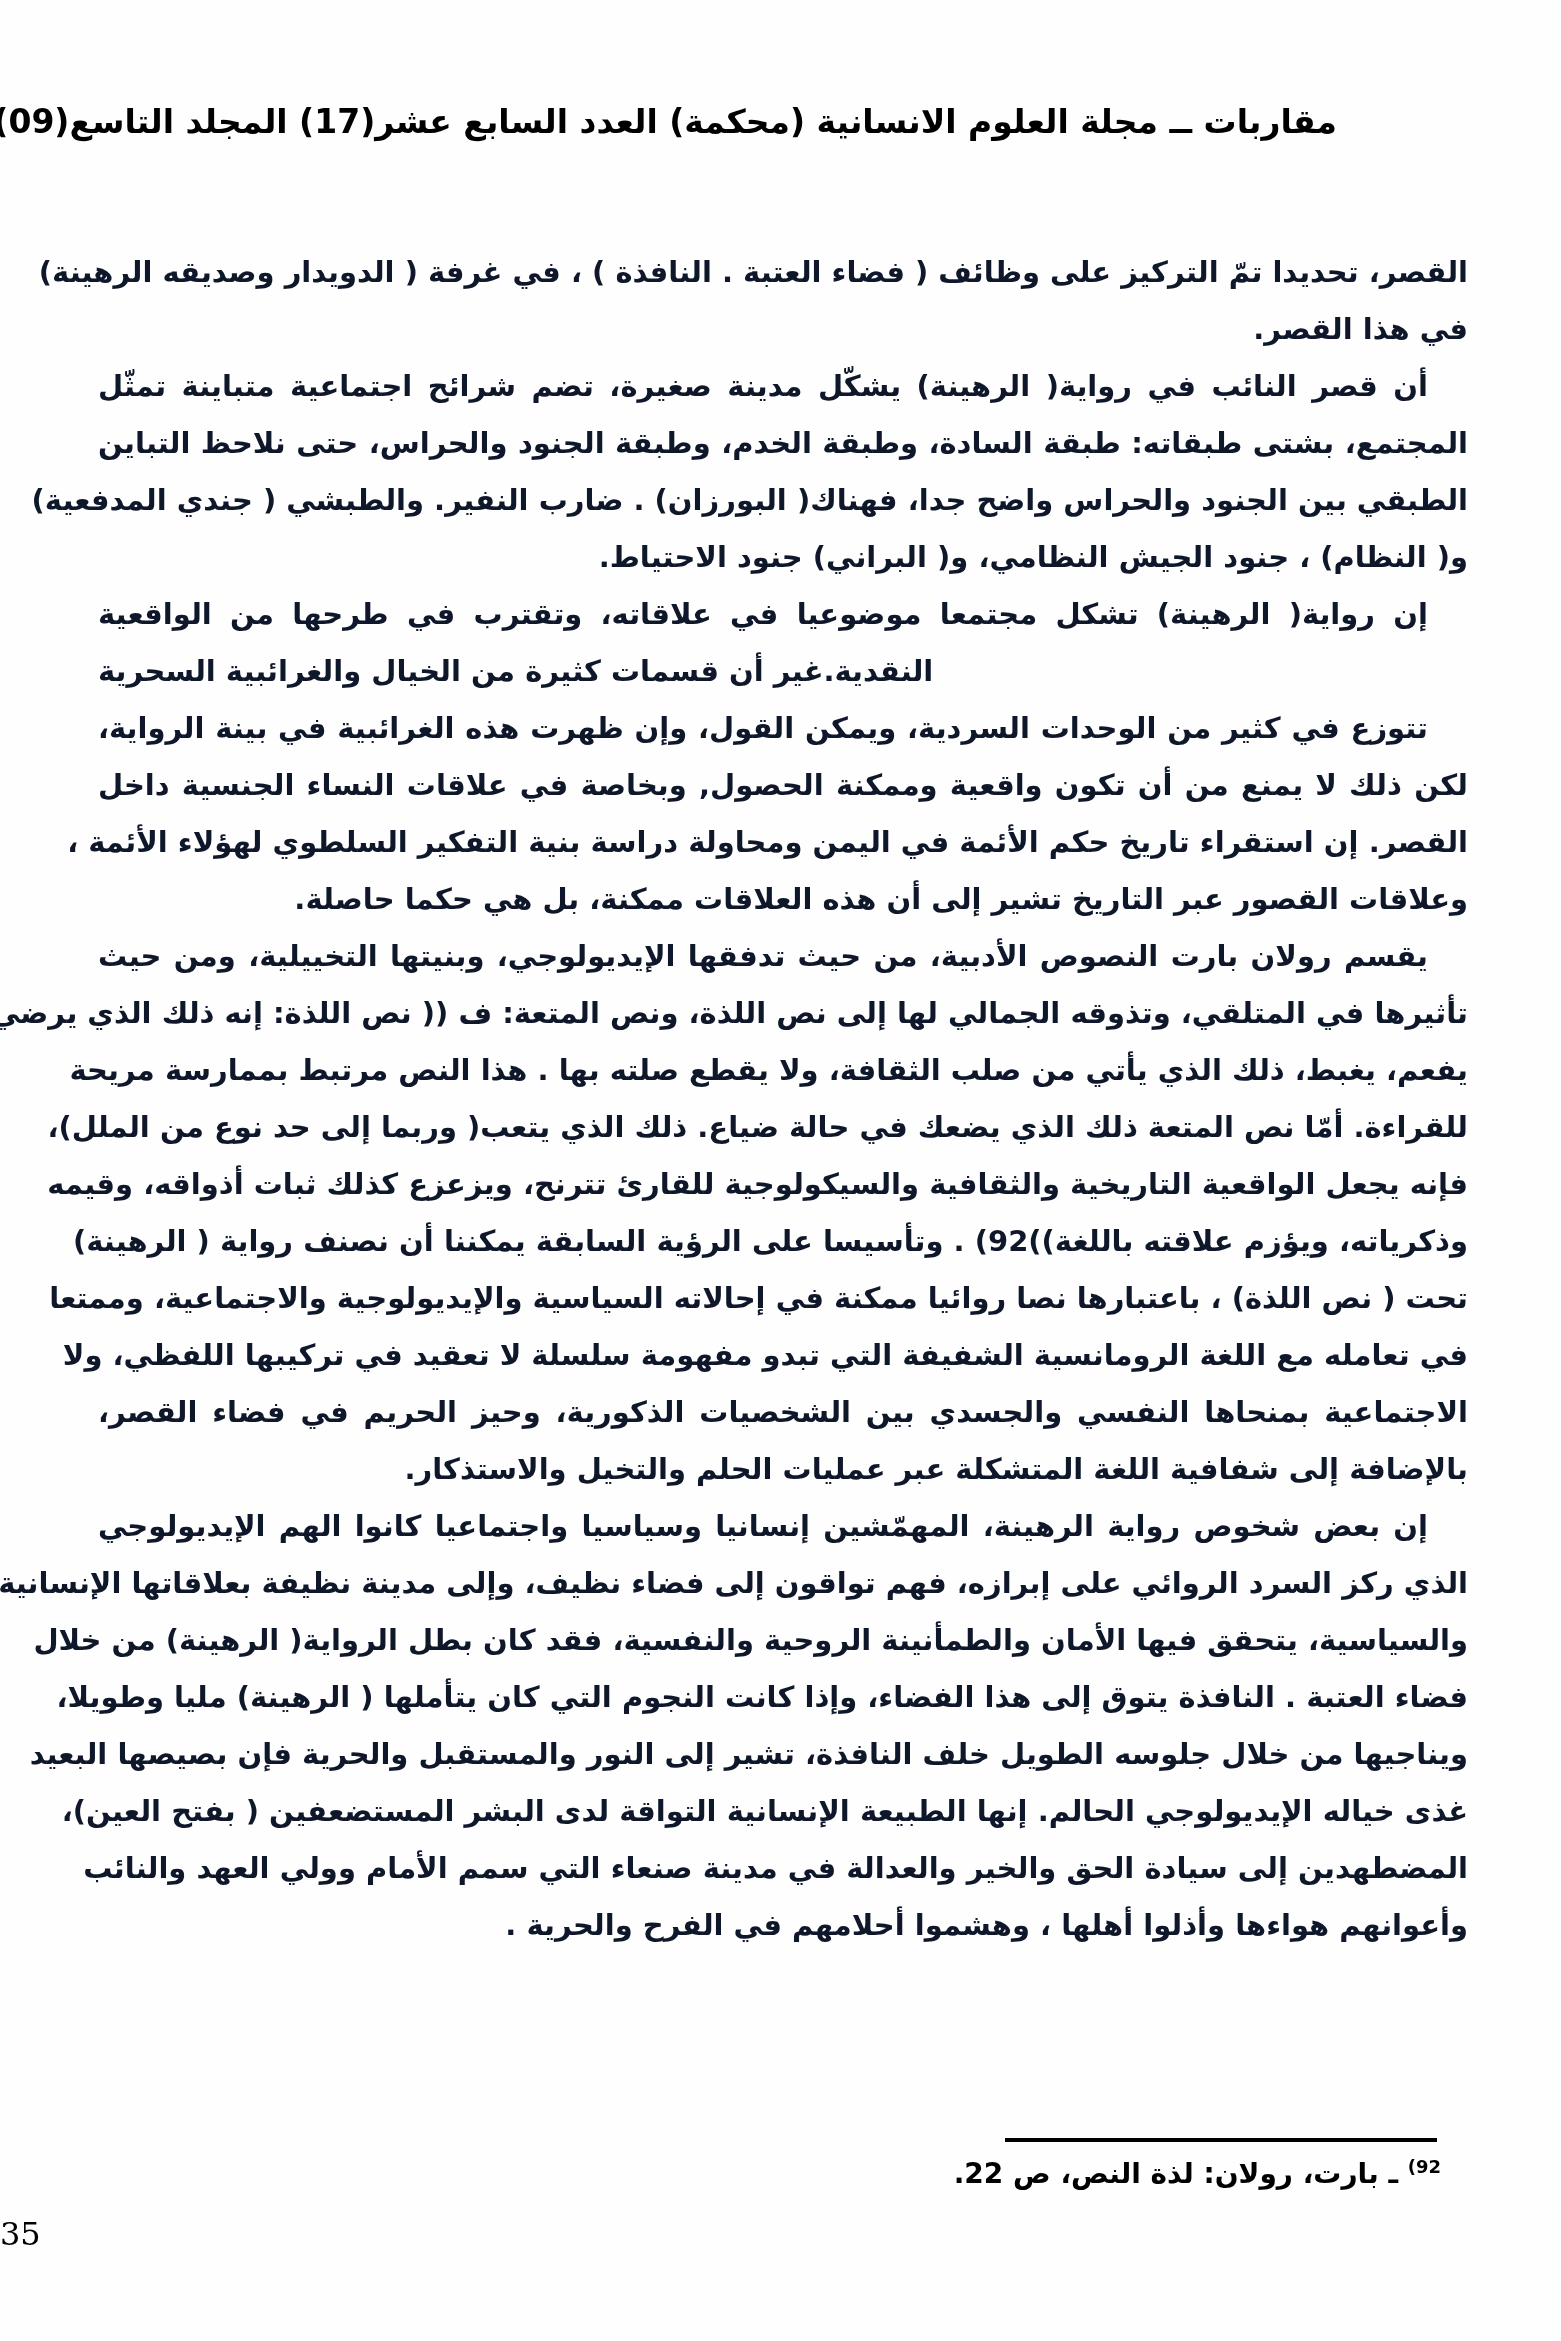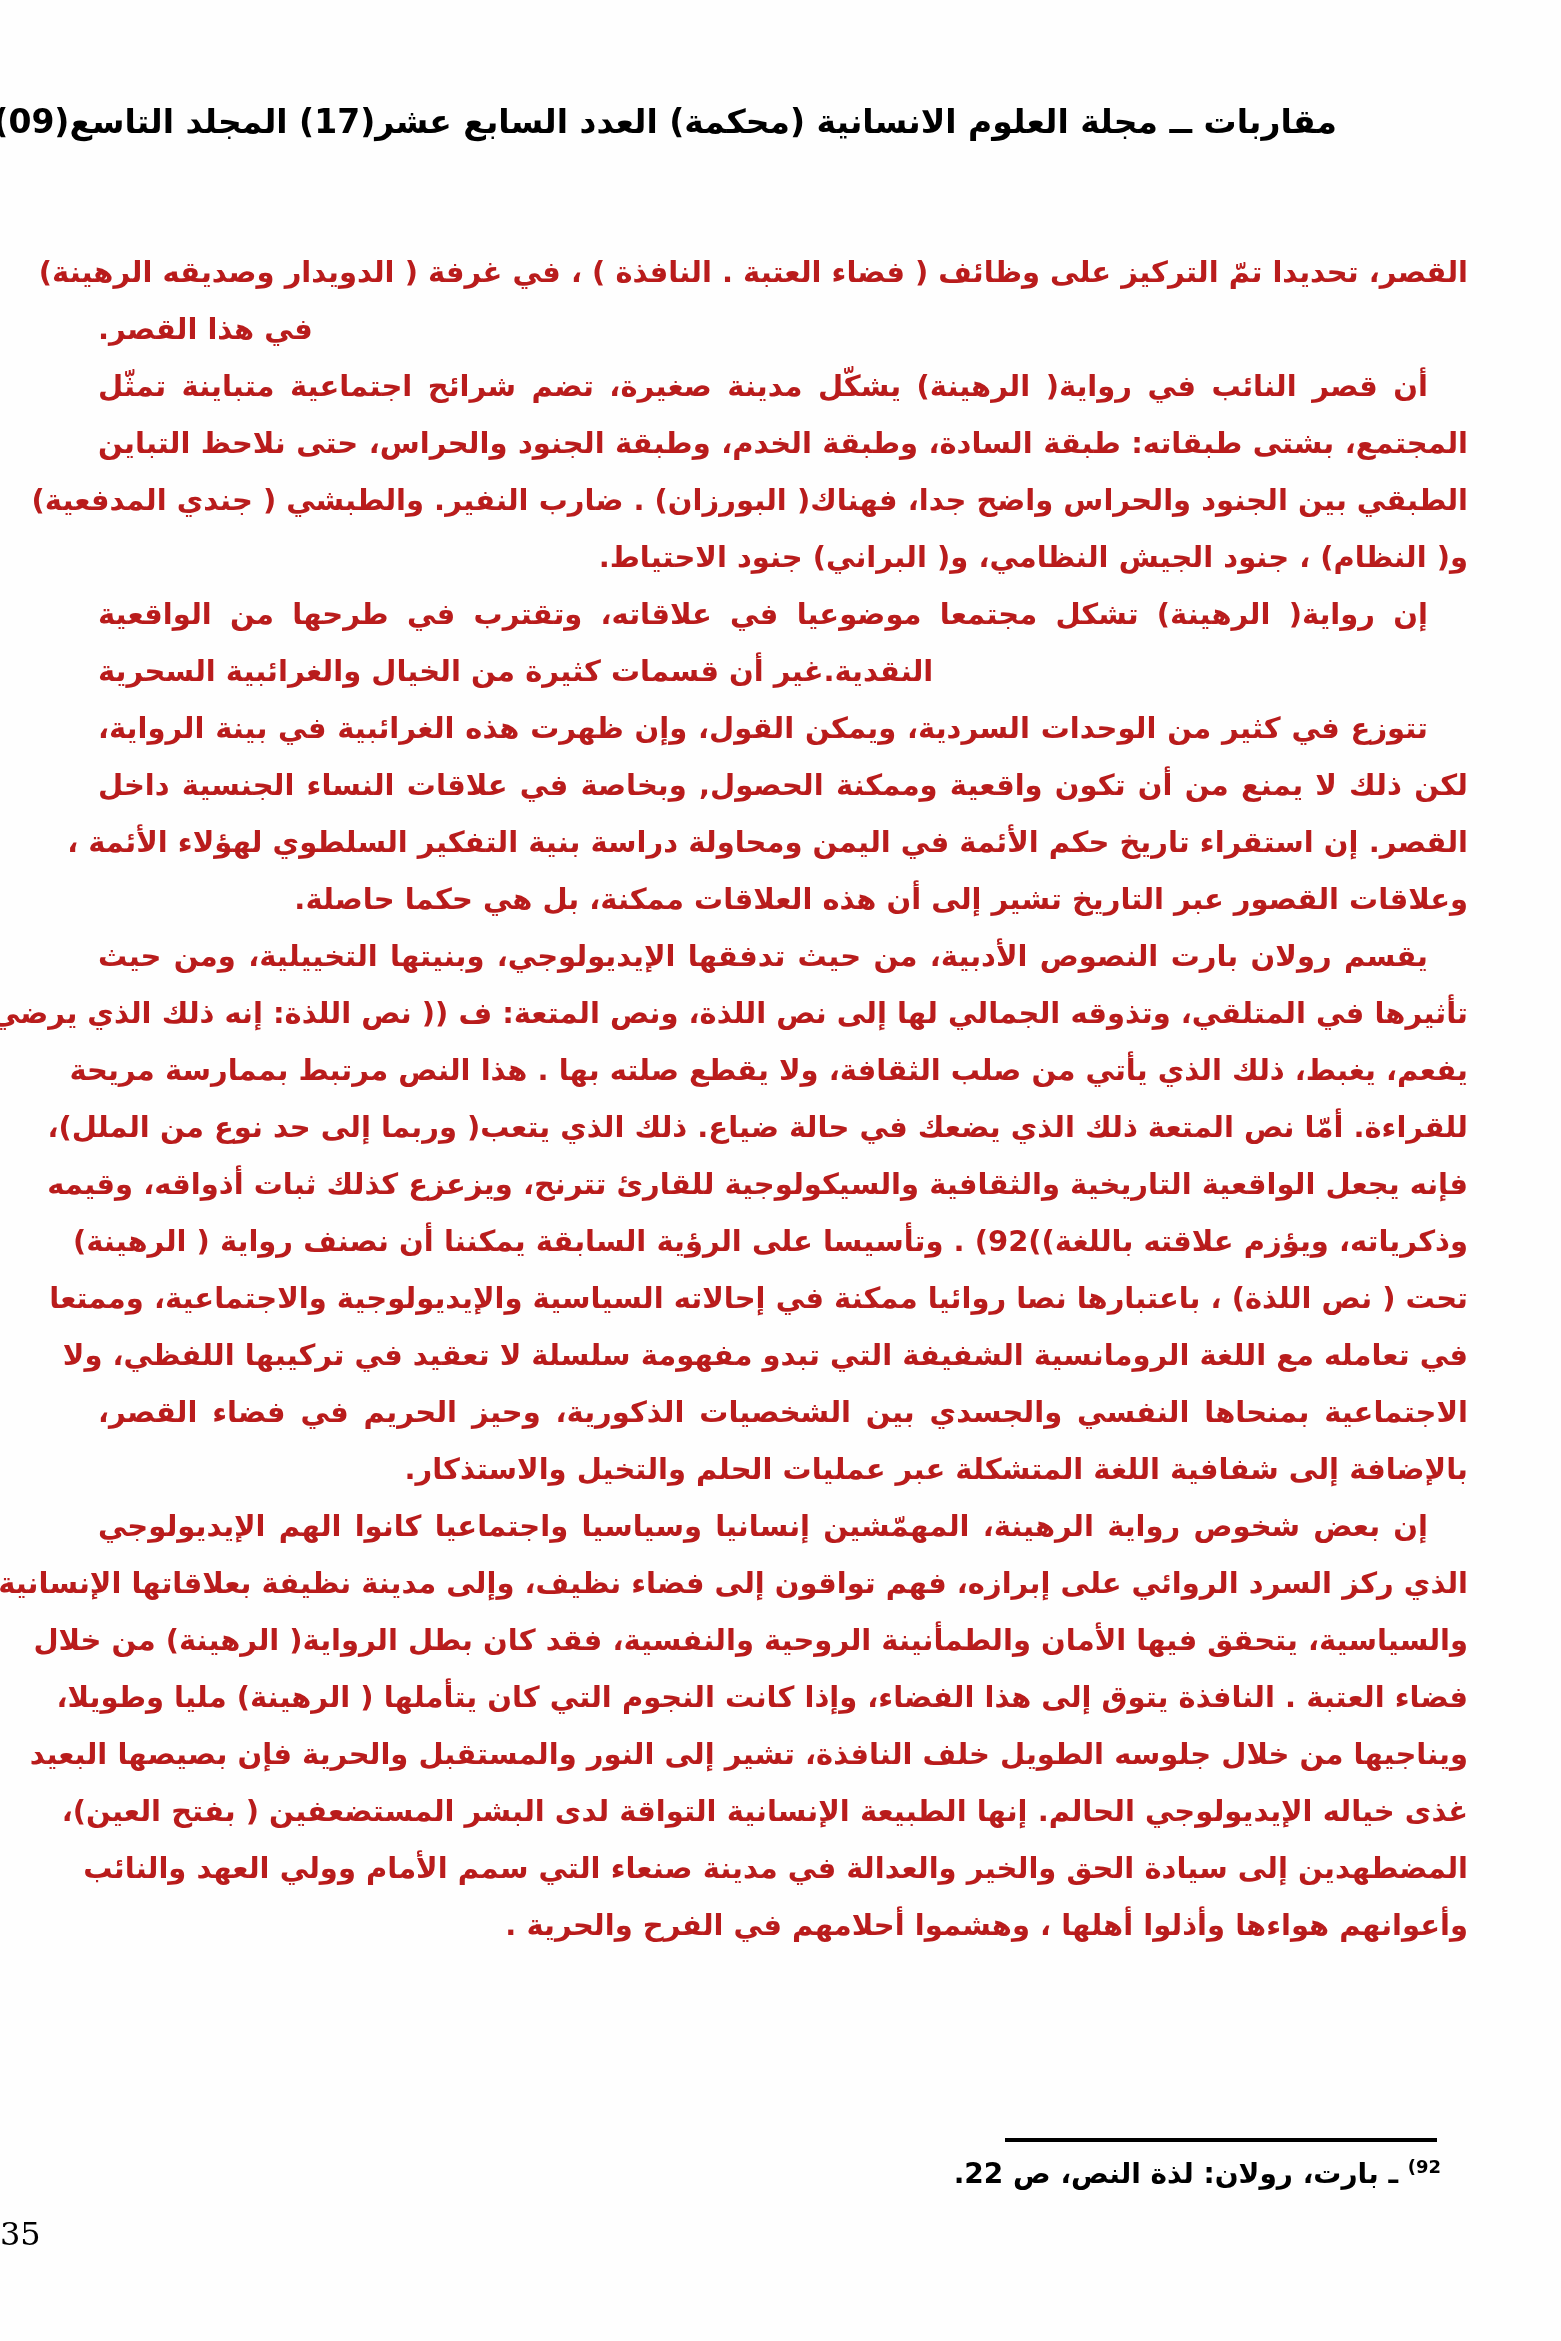--- a/index.html
+++ b/index.html
@@ -28,30 +28,30 @@
     color: #000;
   }
   .body-text {
     position: absolute;
     top: 244px;
     left: 98px;
     width: 1370px;
     direction: rtl;
     font-size: 29px;
     font-weight: bold;
-    color: #b91c1c;
+    color: #0f172a;
   }
   .line {
     height: 57px;
     line-height: 57px;
     white-space: nowrap;
   }
   .al-justify        { text-align: justify; text-align-last: justify; }
   .al-justify-indent { text-align: justify; text-align-last: justify; padding-right: 40px; }
-  .al-right          { text-align: left; }
+  .al-right          { text-align: right; }
   .al-left           { text-align: left; }
   .al-center         { text-align: right; }
   .footnote-rule {
     position: absolute;
     top: 2138px;
     left: 1005px;
     width: 432px;
     height: 4.2px;
     background: #000;
   }

